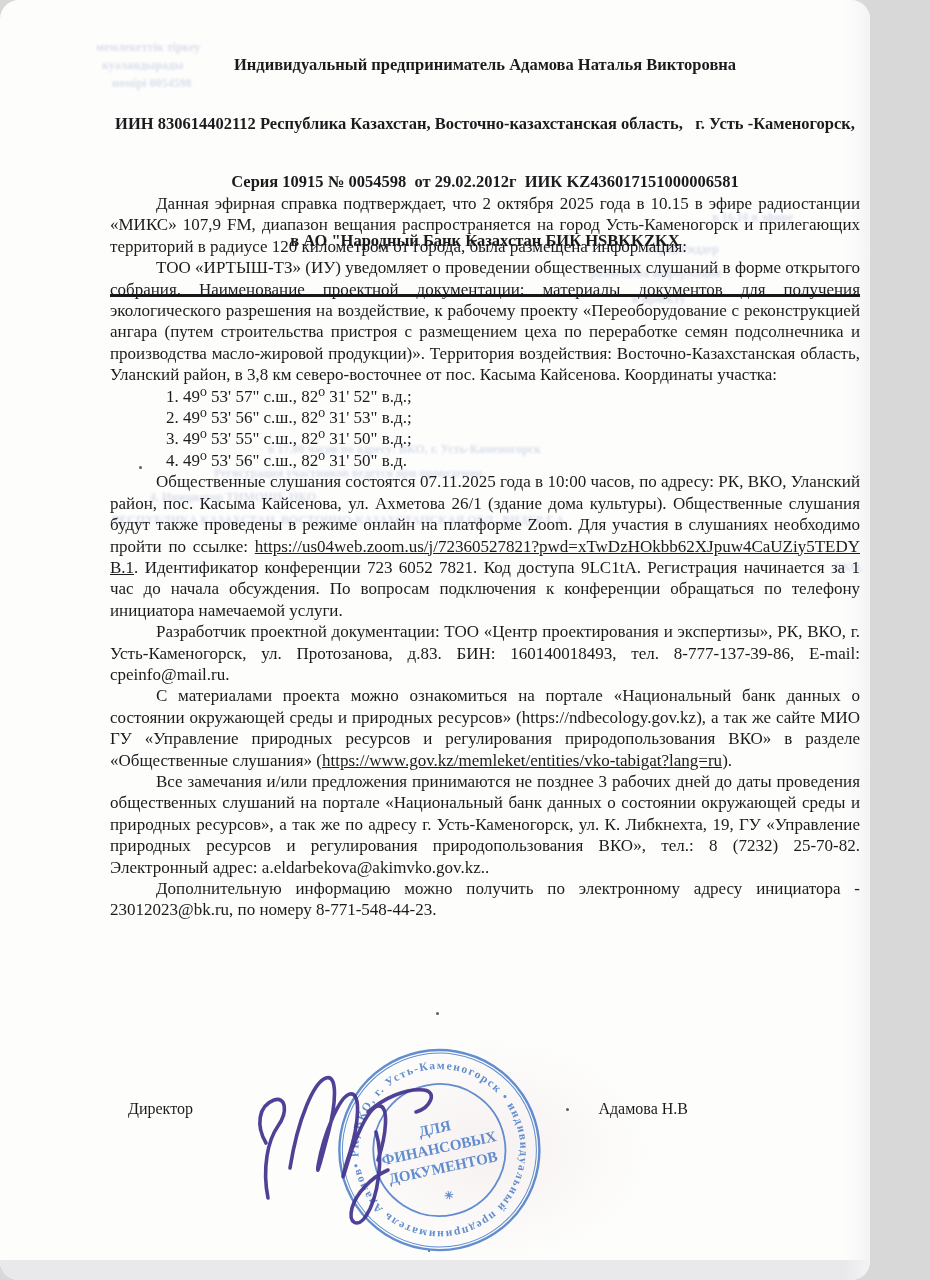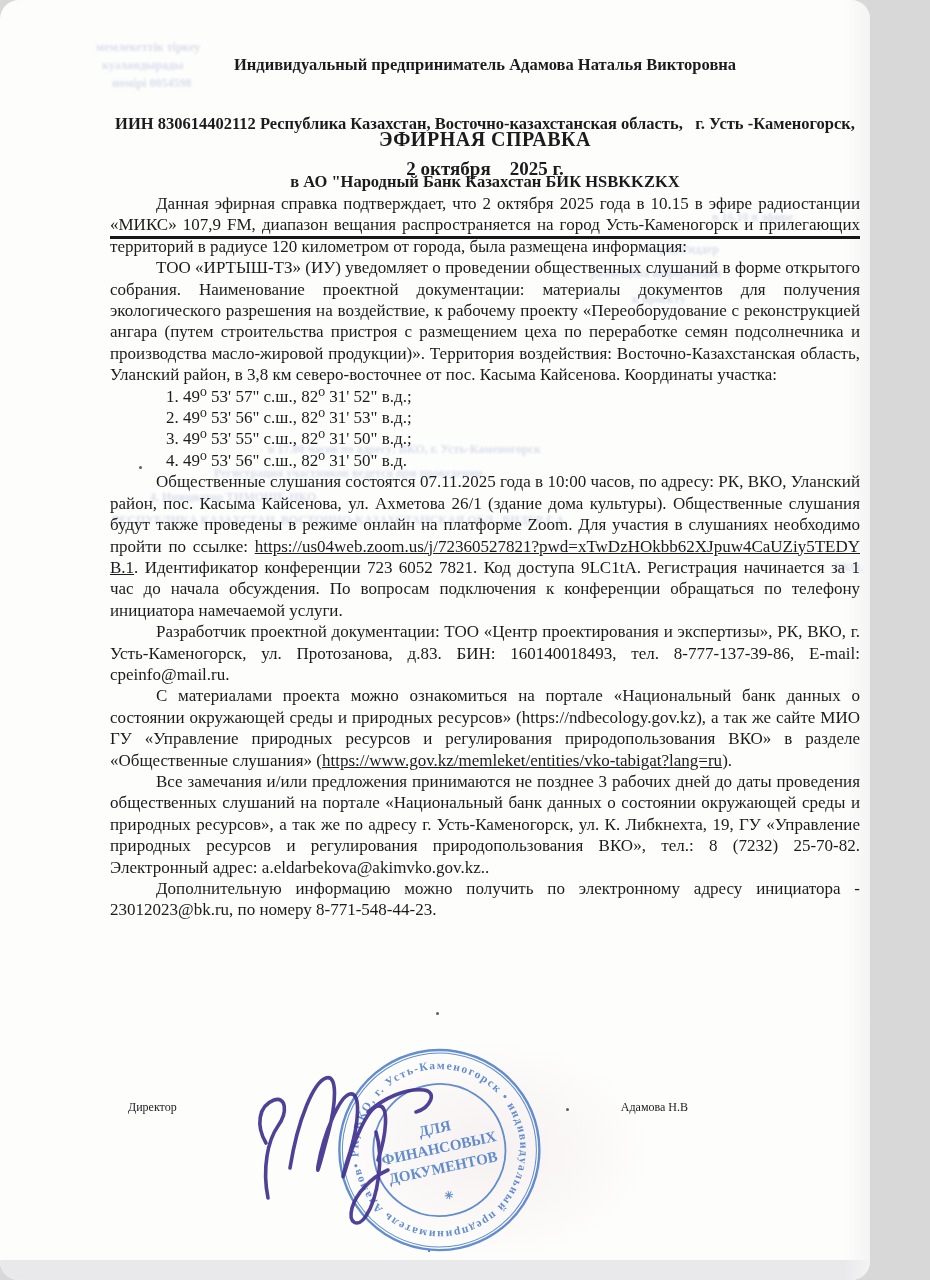--- a/index.html
+++ b/index.html
@@ -27,21 +27,21 @@
   .doc-title .t2{font-size:19px;margin-top:7px;white-space:pre-wrap;}
 
   .body-text{position:absolute;left:110px;top:193px;width:750px;
     font-size:17px;line-height:21.4px;text-align:justify;}
   .body-text p{margin:0;text-indent:46px;}
   .coords{margin:0;padding-left:56px;text-align:left;}
   .coords div{text-indent:0;}
   .doc-link{color:inherit;text-decoration:underline;word-break:break-all;}
 
   .sign-row{position:absolute;left:128px;top:1100px;width:620px;
-    font-size:12px;display:flex;justify-content:space-between;}
+    font-size:16px;display:flex;justify-content:space-between;}
   .sign-name{margin-right:60px;}
 
   .stamp-wrap{position:absolute;left:295px;top:1028px;width:290px;height:250px;
     transform:rotate(-12deg);opacity:.88;pointer-events:none;}
   .sig-wrap{position:absolute;left:248px;top:1048px;width:230px;height:200px;pointer-events:none;}
 
   .bleed{position:absolute;color:#8696c0;opacity:.30;filter:blur(1.1px);
     font-weight:bold;font-size:12px;white-space:nowrap;pointer-events:none;}
   .dot{position:absolute;width:3px;height:3px;border-radius:50%;background:#33333a;opacity:.8;}
 </style>
@@ -68,28 +68,25 @@
   <div class="bleed" style="left:834px;top:560px;">ВКО.</div>
 
   <div class="dot" style="left:139px;top:466px;"></div>
   <div class="dot" style="left:436px;top:1012px;"></div>
   <div class="dot" style="left:566px;top:1108px;"></div>
   <div class="dot" style="left:428px;top:1250px;width:2px;height:2px;"></div>
 
   <div class="letterhead">
     <div>Индивидуальный предприниматель Адамова Наталья Викторовна</div>
     <div>ИИН 830614402112 Республика Казахстан, Восточно-казахстанская область,   г. Усть -Каменогорск,</div>
+    <div>Серия 10915 № 0054598  от 29.02.2012г  ИИК KZ436017151000006581</div>
     <div>в АО "Народный Банк Казахстан БИК HSBKKZKX</div>
     <div class="lh-rule"></div>
   </div>
 
-  <div class="doc-title">
-    <div class="t1">ЭФИРНАЯ СПРАВКА</div>
-    <div class="t2">2 октября    2025 г.</div>
-  </div>
 
   <div class="body-text">
     <p>Данная эфирная справка подтверждает, что 2 октября  2025 года в 10.15  в эфире радиостанции  «МИКС» 107,9 FM,   диапазон вещания распространяется на город Усть-Каменогорск и прилегающих территорий в радиусе 120 километром от города, была размещена информация:</p>
     <p>ТОО «ИРТЫШ-ТЗ» (ИУ) уведомляет о проведении общественных слушаний в форме открытого собрания. Наименование проектной документации: материалы документов для получения экологического разрешения на воздействие, к рабочему проекту «Переоборудование с реконструкцией ангара (путем строительства пристроя с размещением цеха по переработке семян подсолнечника и производства масло-жировой продукции)». Территория воздействия: Восточно-Казахстанская область, Уланский район, в 3,8 км северо-восточнее от пос. Касыма Кайсенова. Координаты участка:</p>
     <div class="coords">
       <div>1. 49⁰ 53' 57" с.ш., 82⁰ 31' 52" в.д.;</div>
       <div>2. 49⁰ 53' 56" с.ш., 82⁰ 31' 53" в.д.;</div>
       <div>3. 49⁰ 53' 55" с.ш., 82⁰ 31' 50" в.д.;</div>
       <div>4. 49⁰ 53' 56" с.ш., 82⁰ 31' 50" в.д.</div>
     </div>

